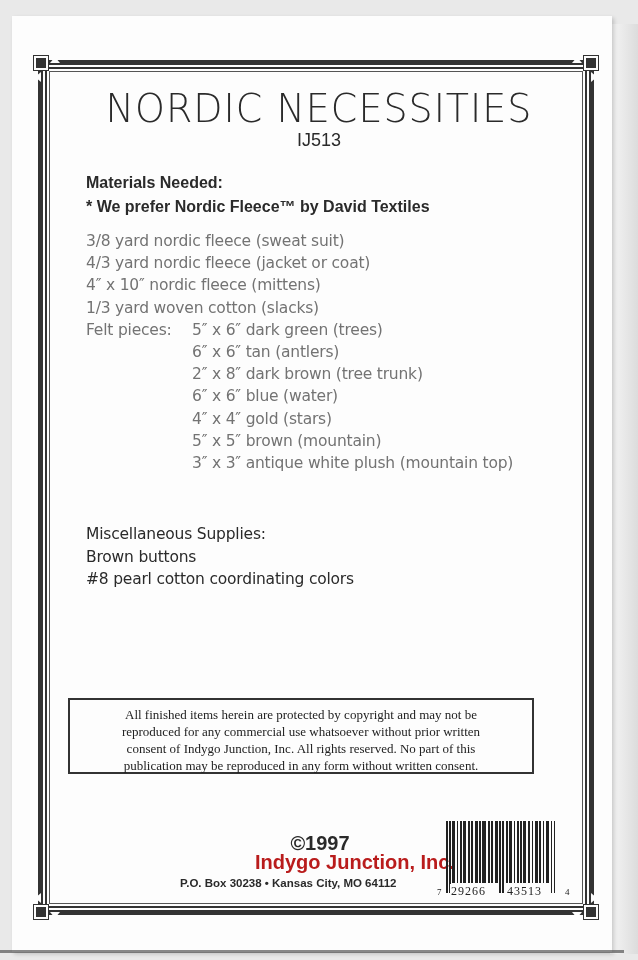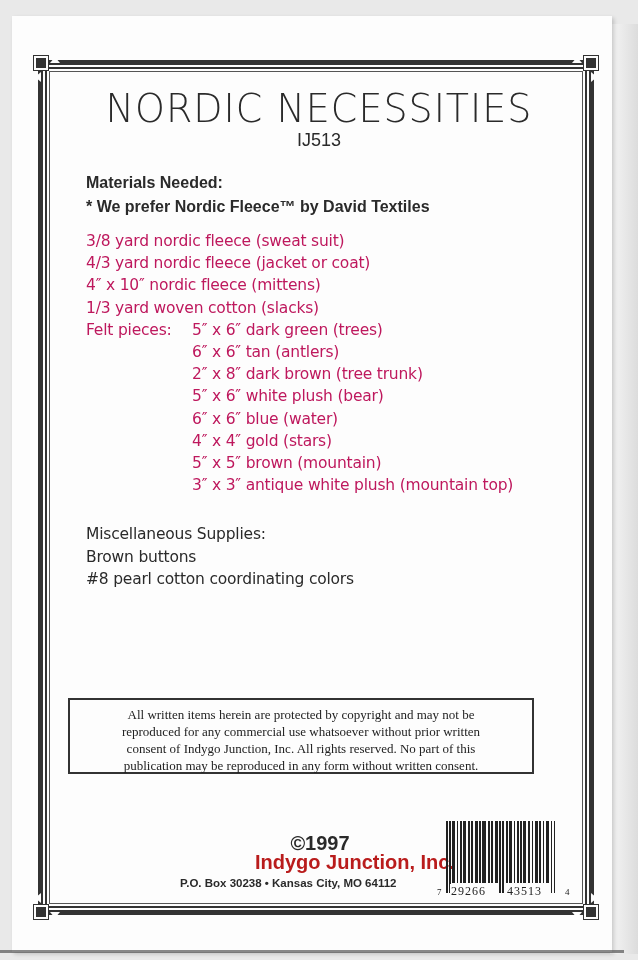--- a/index.html
+++ b/index.html
@@ -63,21 +63,21 @@
   .materials-heading {
     position: absolute; left: 86px; top: 174px;
     font-family: "Liberation Sans", sans-serif; font-weight: bold; font-size: 16px; color: #2a2a2a;
   }
   .materials-note {
     position: absolute; left: 86px; top: 198px;
     font-family: "Liberation Sans", sans-serif; font-weight: bold; font-size: 16px; color: #2a2a2a;
   }
   .list {
     position: absolute; left: 86px; top: 230px;
-    font-family: "DejaVu Sans", sans-serif; font-size: 15.5px; line-height: 22.2px; color: #be185d;
+    font-family: "DejaVu Sans", sans-serif; font-size: 15.5px; line-height: 22.2px; color: #737373;
     letter-spacing: -0.2px;
   }
   .list .row { white-space: nowrap; height: 22.2px; }
   .felt-label { display: inline-block; width: 106px; }
   .felt-indent { display: inline-block; width: 106px; }
   .misc { position: absolute; left: 86px; top: 523px;
     font-family: "DejaVu Sans", sans-serif; font-size: 15.5px; line-height: 22.5px; color: #2a2a2a;
     letter-spacing: -0.2px;
   }
   .copyright-box {
@@ -144,35 +144,34 @@
 <div class="materials-note">* We prefer Nordic Fleece™ by David Textiles</div>
 
 <div class="list">
   <div class="row">3/8 yard nordic fleece (sweat suit)</div>
   <div class="row">4/3 yard nordic fleece (jacket or coat)</div>
   <div class="row">4″ x 10″ nordic fleece (mittens)</div>
   <div class="row">1/3 yard woven cotton (slacks)</div>
   <div class="row"><span class="felt-label">Felt pieces:</span><span>5″ x 6″ dark green (trees)</span></div>
   <div class="row"><span class="felt-indent"></span><span>6″ x 6″ tan (antlers)</span></div>
   <div class="row"><span class="felt-indent"></span><span>2″ x 8″ dark brown (tree trunk)</span></div>
-  <div class="row"><span class="felt-indent"></span><span>5″ x 6″ white plush (bear)</span></div>
   <div class="row"><span class="felt-indent"></span><span>6″ x 6″ blue (water)</span></div>
   <div class="row"><span class="felt-indent"></span><span>4″ x 4″ gold (stars)</span></div>
   <div class="row"><span class="felt-indent"></span><span>5″ x 5″ brown (mountain)</span></div>
   <div class="row"><span class="felt-indent"></span><span>3″ x 3″ antique white plush (mountain top)</span></div>
 </div>
 
 <div class="misc">
   <div>Miscellaneous Supplies:</div>
   <div>Brown buttons</div>
   <div>#8 pearl cotton coordinating colors</div>
 </div>
 
 <div class="copyright-box">
-  <div>All written items herein are protected by copyright and may not be</div>
+  <div>All finished items herein are protected by copyright and may not be</div>
   <div>reproduced for any commercial use whatsoever without prior written</div>
   <div>consent of Indygo Junction, Inc. All rights reserved. No part of this</div>
   <div>publication may be reproduced in any form without written consent.</div>
 </div>
 
 <div class="footer-year">©1997</div>
 <div class="footer-company">Indygo Junction, Inc.</div>
 <div class="footer-address">P.O. Box 30238 • Kansas City, MO  64112</div>
 
 <div class="barcode">

